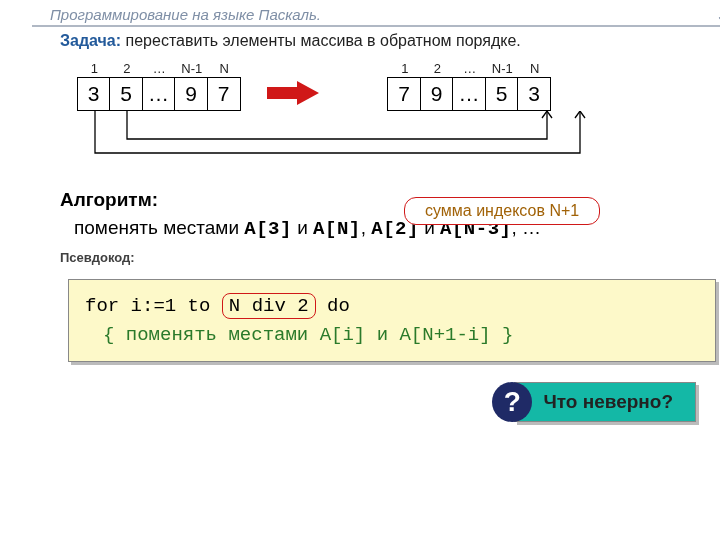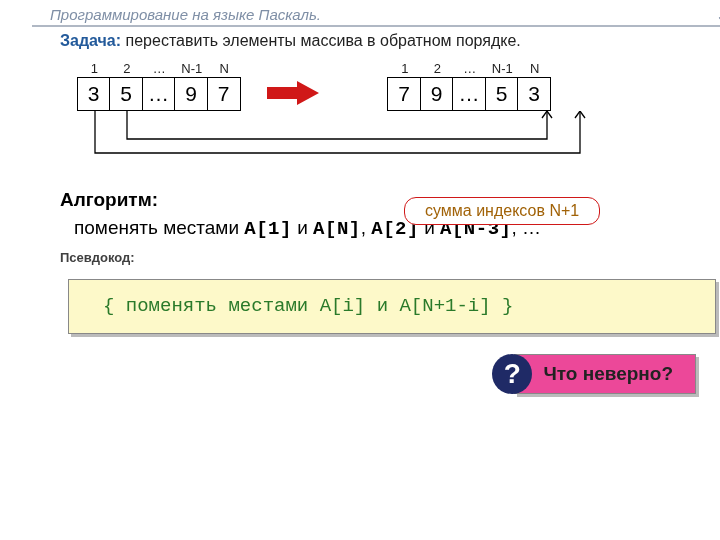--- a/index.html
+++ b/index.html
@@ -28,21 +28,21 @@
   .swap-line { font-size: 19px; margin-top: 6px; margin-left: 14px; position: relative; }
   .mono { font-family: "Courier New", monospace; font-weight: bold; letter-spacing: 0.5px; }
   .callout { position: absolute; left: 330px; top: -20px; background: #fff; border: 1.5px solid #d01818; border-radius: 12px; padding: 4px 20px; font-size: 16px; color: #a16207; white-space: nowrap; }
   .pseudocode-label { font-size: 13px; margin-top: 10px; color: #404040; font-weight: bold; }
   .code-block { margin: 14px 8px 0 8px; background: #fdf9c9; border: 1px solid #888; box-shadow: 3px 3px 0 #bbb; padding: 12px 16px; font-family: "Courier New", monospace; font-size: 19px; line-height: 1.5; }
   .code-line1 { color: #000; }
   .boxed { border: 1.5px solid #d01818; border-radius: 8px; padding: 1px 6px; }
   .code-line2 { color: #2a7a2a; margin-left: 18px; }
   .question-row { display: flex; align-items: center; justify-content: flex-end; margin-top: 20px; margin-right: 28px; }
   .qmark { width: 40px; height: 40px; border-radius: 50%; background: #1f2a66; color: #fff; font-size: 28px; font-weight: bold; display: flex; align-items: center; justify-content: center; margin-right: -18px; z-index: 1; position: relative; }
-  .qbox { background: #ec4899; border: 1px solid #888; box-shadow: 3px 3px 0 #bbb; padding: 8px 22px 8px 28px; font-size: 19px; font-weight: bold; color: #222; }
+  .qbox { background: #14b8a6; border: 1px solid #888; box-shadow: 3px 3px 0 #bbb; padding: 8px 22px 8px 28px; font-size: 19px; font-weight: bold; color: #222; }
 </style>
 </head>
 <body>
 
 <div class="slide">
 
   <div class="header">
     <span class="header-title">Программирование на языке Паскаль.</span>
     <span class="page-num">32</span>
   </div>
@@ -114,27 +114,30 @@
         <path d="M49 0 L49 28 L469 28 L469 0" stroke="#000" fill="none" stroke-width="1.3"></path>
         <polyline points="464,7 469,0 474,7" stroke="#000" fill="none" stroke-width="1.3"></polyline>
       </svg>
     </div>
 
     <div class="algo">
       <b>Алгоритм:</b>
     </div>
 
     <div class="swap-line">
-      <span>поменять местами </span><span class="mono">A[1]</span><span> и </span><span class="mono">A[N]</span><span>, </span><span class="mono">A[2]</span><span> и </span><span class="mono">A[N-3]</span><span>, …</span>
+      <span>поменять местами </span><span class="mono">A[3]</span><span> и </span><span class="mono">A[N]</span><span>, </span><span class="mono">A[2]</span><span> и </span><span class="mono">A[N-3]</span><span>, …</span>
       <div class="callout">сумма индексов N+1</div>
     </div>
 
     <div class="pseudocode-label">Псевдокод:</div>
 
     <div class="code-block">
+      <div class="code-line1">
+        <span>for i:=1 to </span><span class="boxed">N div 2</span><span> do</span>
+      </div>
       <div class="code-line2">{ поменять местами A[i] и A[N+1-i] }</div>
     </div>
 
     <div class="question-row">
       <div class="qmark">?</div>
       <div class="qbox">Что неверно?</div>
     </div>
 
   </div>
 </div>

